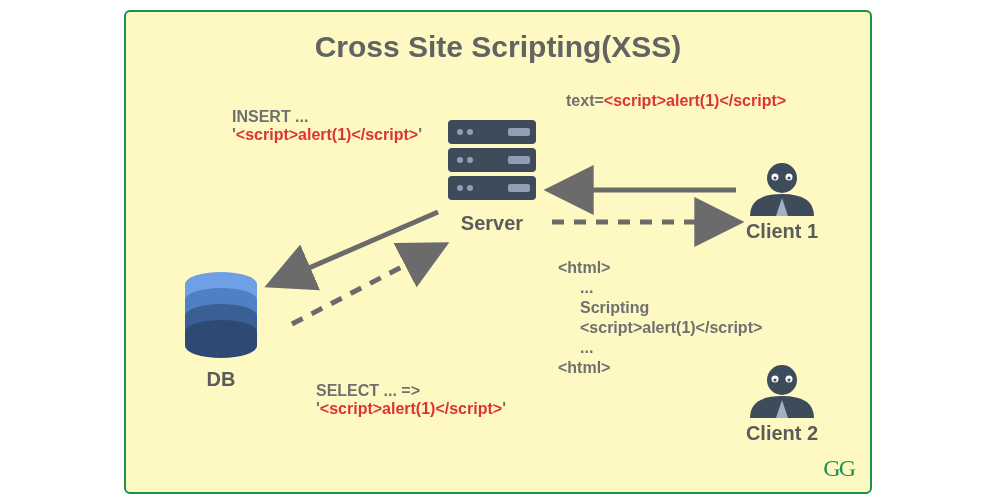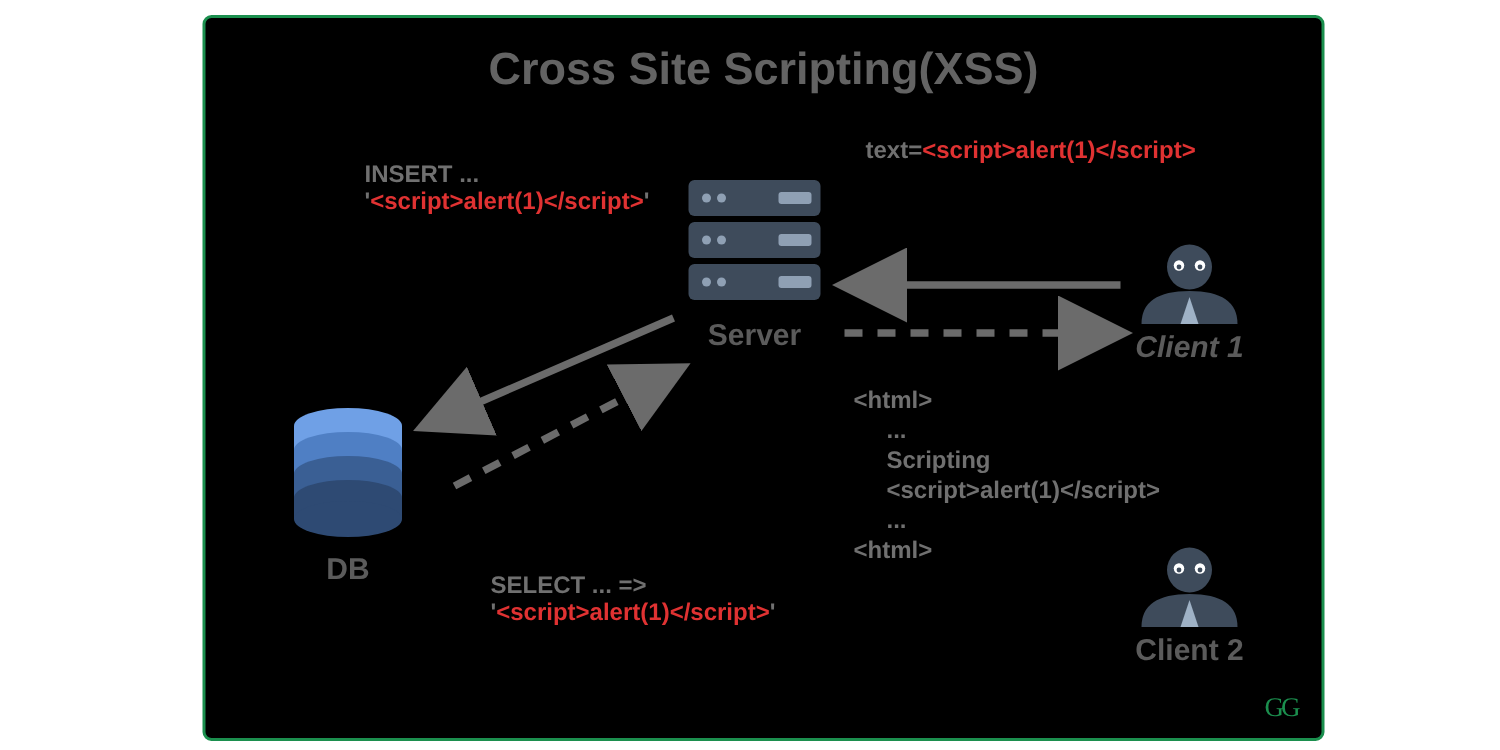--- a/index.html
+++ b/index.html
@@ -6,27 +6,27 @@
     margin: 0;
     padding: 0;
     width: 1000px;
     height: 500px;
     background: #ffffff;
     font-family: "Segoe UI", Arial, sans-serif;
     color: #6b6b6b;
   }
   .frame {
     position: absolute;
-    left: 135px;
+    left: 124px;
     top: 10px;
     width: 744px;
     height: 480px;
     border: 2px solid #1b8f4e;
     border-radius: 6px;
-    background: #000000;
+    background: #fef9c3;
   }
   .title {
     position: absolute;
     left: 0;
     right: 0;
     top: 18px;
     text-align: center;
     font-size: 30px;
     font-weight: 700;
     color: #636363;
@@ -45,21 +45,21 @@
     font-weight: 700;
     color: #5b5b5b;
     text-align: center;
   }
   .watermark {
     position: absolute;
     right: 16px;
     bottom: 10px;
     color: #1b8f4e;
     font-family: Georgia, "Times New Roman", serif;
-    font-size: 18px;
+    font-size: 24px;
     letter-spacing: -2px;
   }
   svg.canvas {
     position: absolute;
     inset: 0;
   }
 </style>
 </head>
 <body>
 
@@ -97,21 +97,21 @@
         <circle cx="16" cy="72" r="3"></circle>
           <circle cx="26" cy="72" r="3"></circle>
         <rect x="64" y="12" width="22" height="8" rx="2"></rect>
         <rect x="64" y="40" width="22" height="8" rx="2"></rect>
         <rect x="64" y="68" width="22" height="8" rx="2"></rect>
       </g>
     </svg>
     <div class="node-caption" style="margin-top:2px;">Server</div>
   </div>
 
-  <div style="position:absolute; left:616px; top:148px; width:80px;font-style:italic;">
+  <div style="position:absolute; left:616px; top:148px; width:80px;">
     <svg viewBox="0 0 80 56" width="80" height="56">
       <circle cx="40" cy="18" r="15" fill="#3e4b5b"></circle>
       <circle cx="33" cy="17" r="3.5" fill="#ffffff"></circle>
       <circle cx="47" cy="17" r="3.5" fill="#ffffff"></circle>
       <circle cx="33" cy="18" r="1.6" fill="#3e4b5b"></circle>
       <circle cx="47" cy="18" r="1.6" fill="#3e4b5b"></circle>
       <path d="M8 56 Q8 34 40 34 Q72 34 72 56 Z" fill="#3e4b5b"></path>
       <path d="M40 38 L34 56 L46 56 Z" fill="#9fb2c6"></path>
     </svg>
     <div class="node-caption" style="margin-top:0;">Client 1</div>

